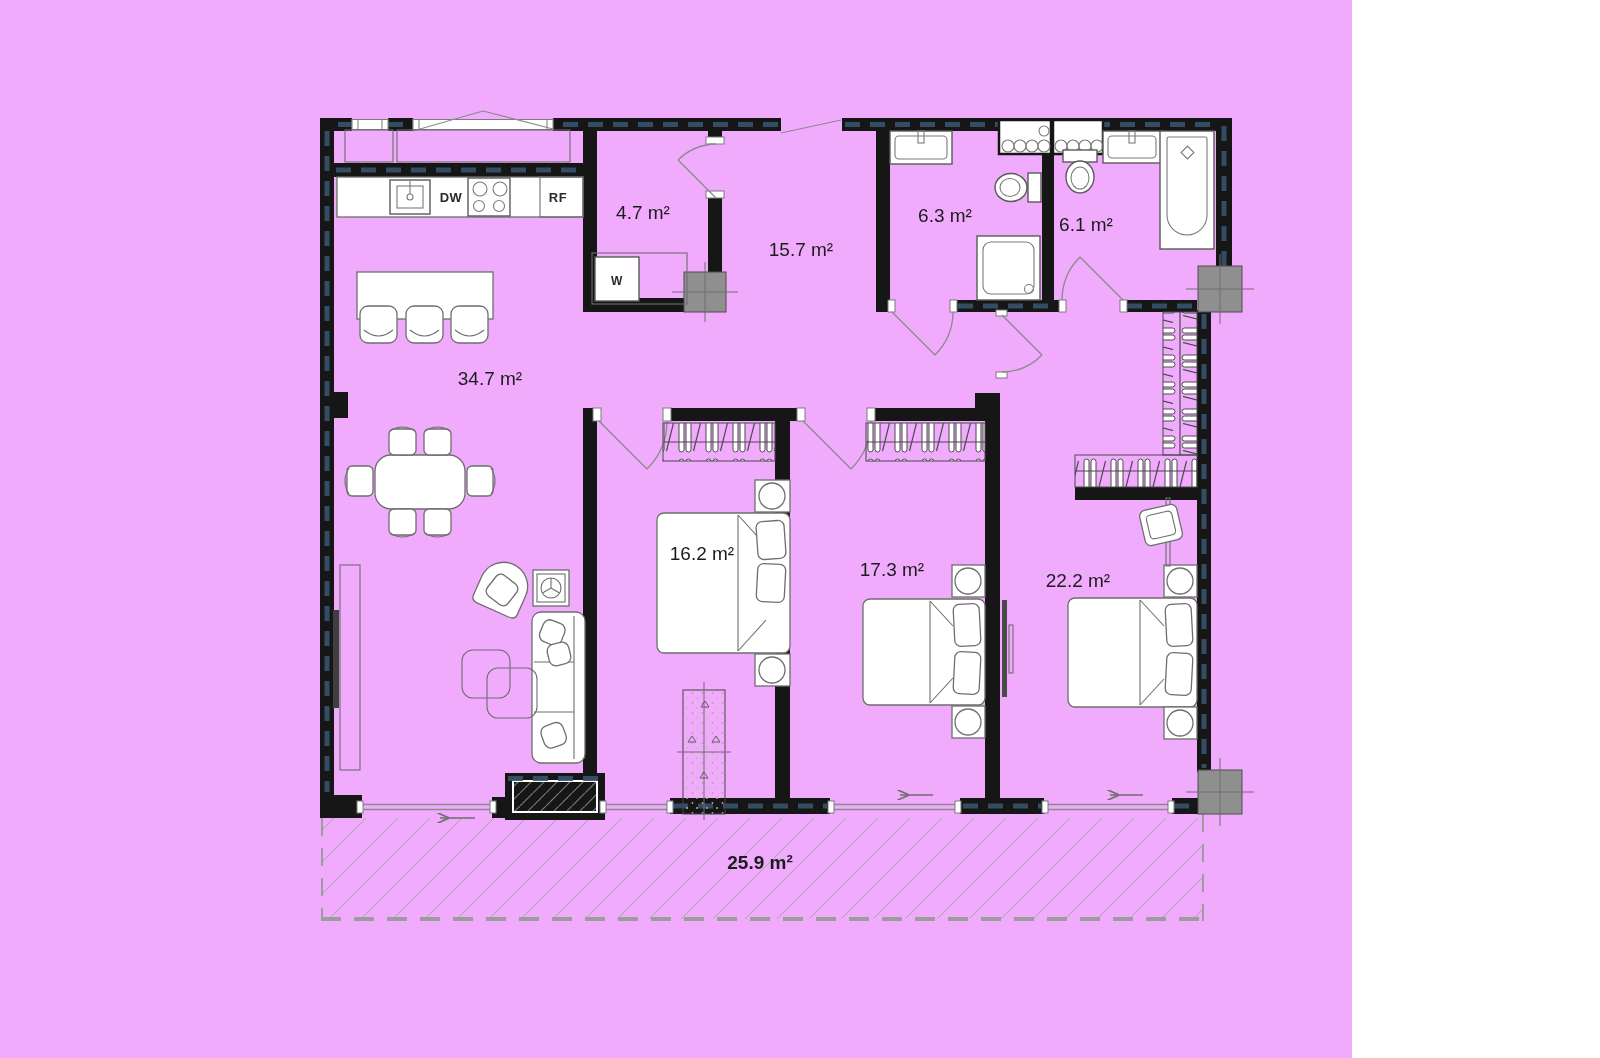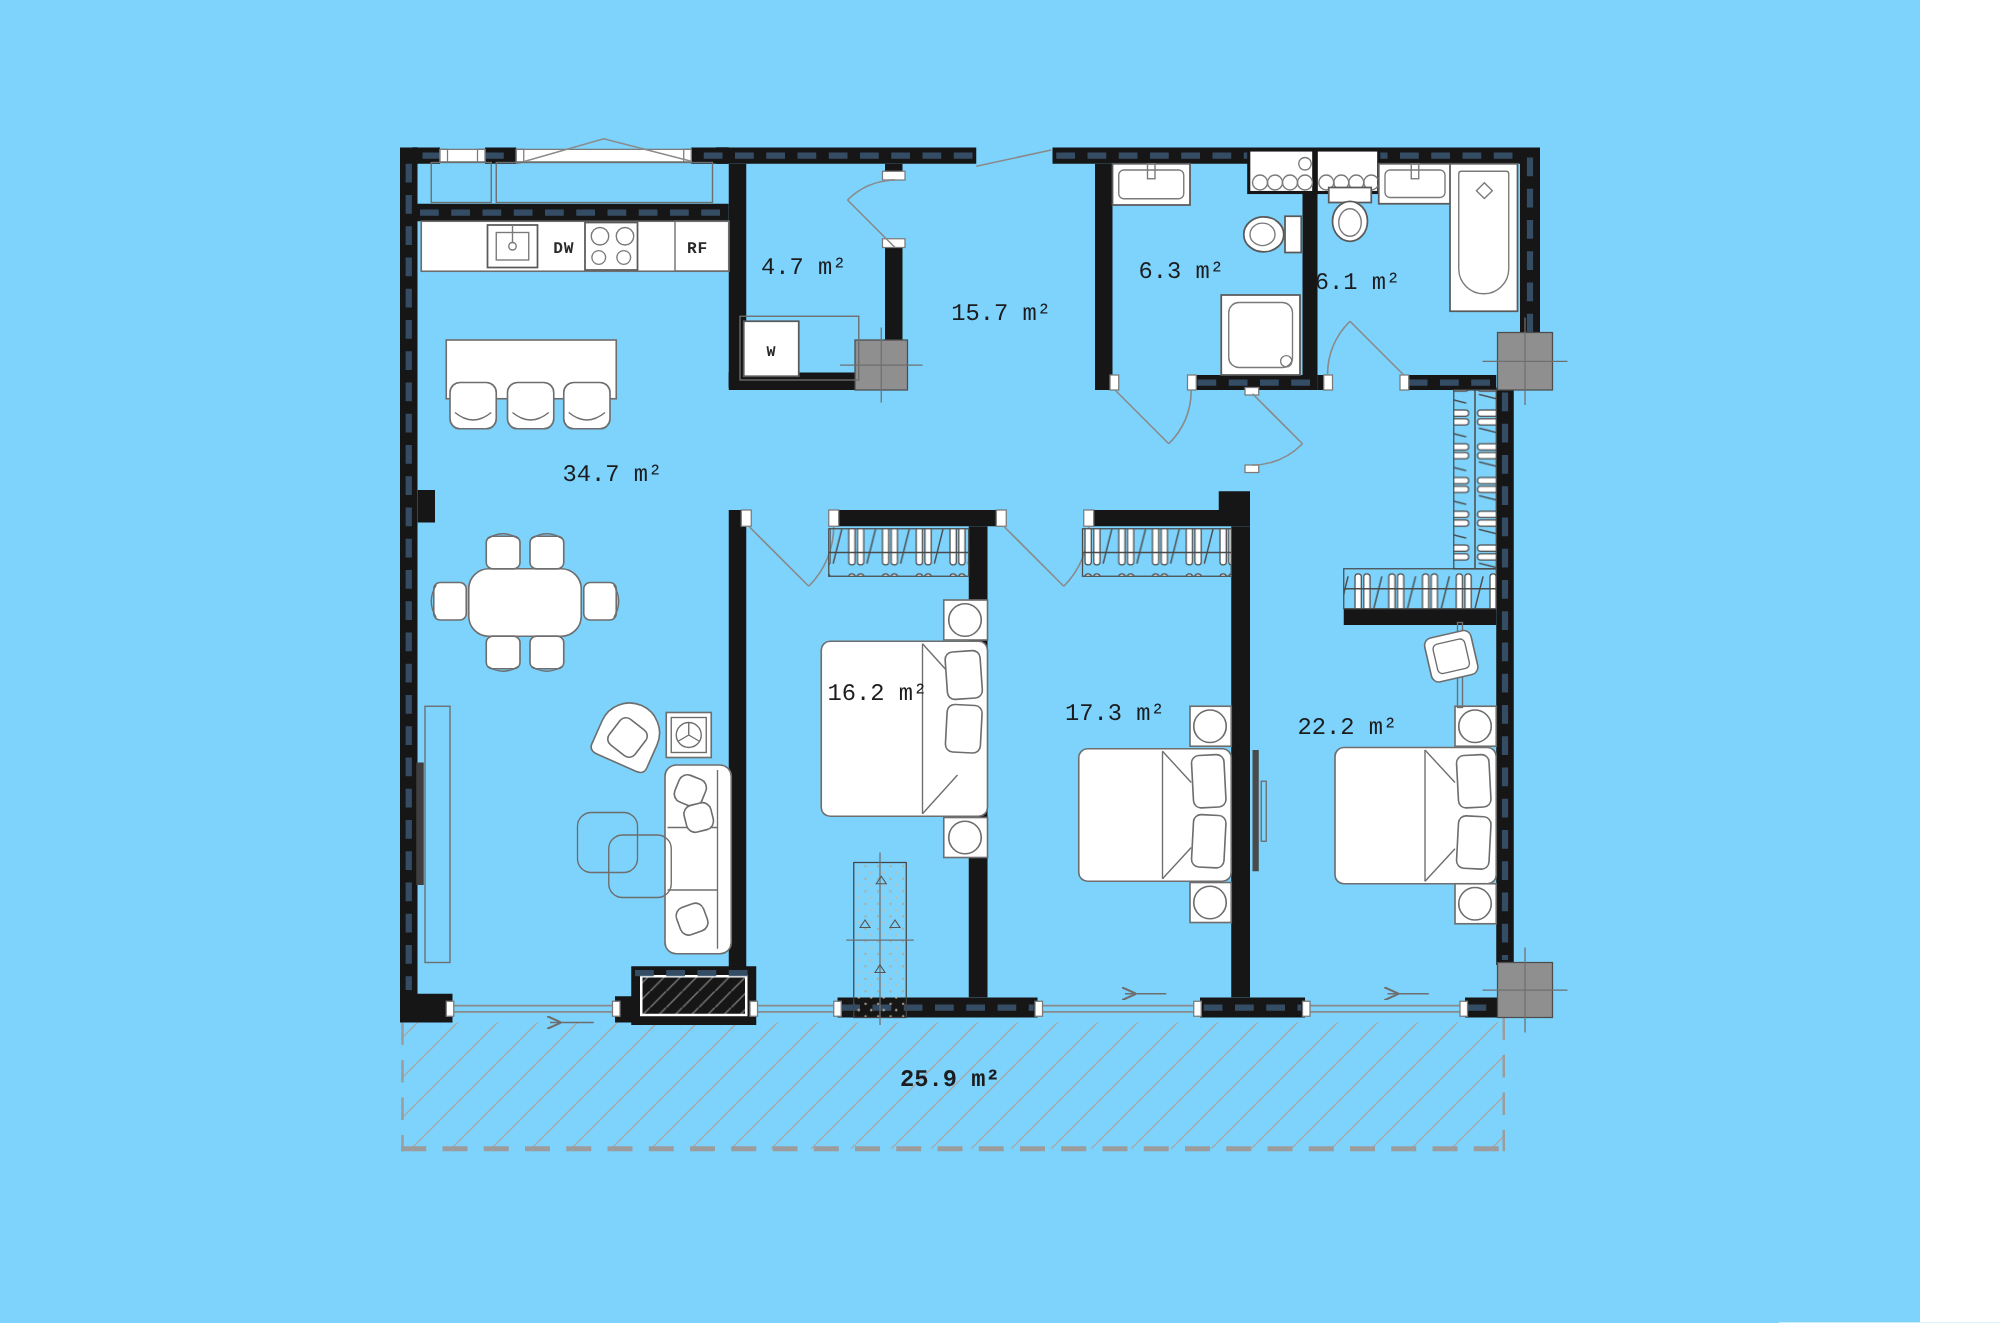--- a/index.html
+++ b/index.html
@@ -1,17 +1,17 @@
 <!DOCTYPE html>
 <html><head>
 <meta charset="utf-8">
 <style>
   html,body{margin:0;padding:0;background:#ffffff;}
-  .stage{position:relative;width:1536px;height:1058px;background:#7dd3fc;overflow:hidden;
-         font-family:Liberation Mono, monospace;}
+  .stage{position:relative;width:1352px;height:1058px;background:#f0abfc;overflow:hidden;
+         font-family:Liberation Sans, sans-serif;}
   svg{position:absolute;left:0;top:0;}
   .wall{fill:#161616;stroke:none;}
   .furn{fill:#ffffff;stroke:#6e6e6e;stroke-width:1.3;}
   .furnthin{fill:none;stroke:#6e6e6e;stroke-width:1.1;}
   .fix{fill:#ffffff;stroke:#5a5a5a;stroke-width:1.4;}
   .fixthin{fill:none;stroke:#7a7a7a;stroke-width:1.1;}
   .door{fill:none;stroke:#8a8a8a;stroke-width:1.3;}
   .jamb{fill:#ffffff;stroke:#7a7a7a;stroke-width:1;}
   .ins{fill:none;stroke:#38536d;stroke-width:5;stroke-dasharray:15 10;opacity:.9;}
   .sill{stroke:#8a8a8a;stroke-width:1.4;}

